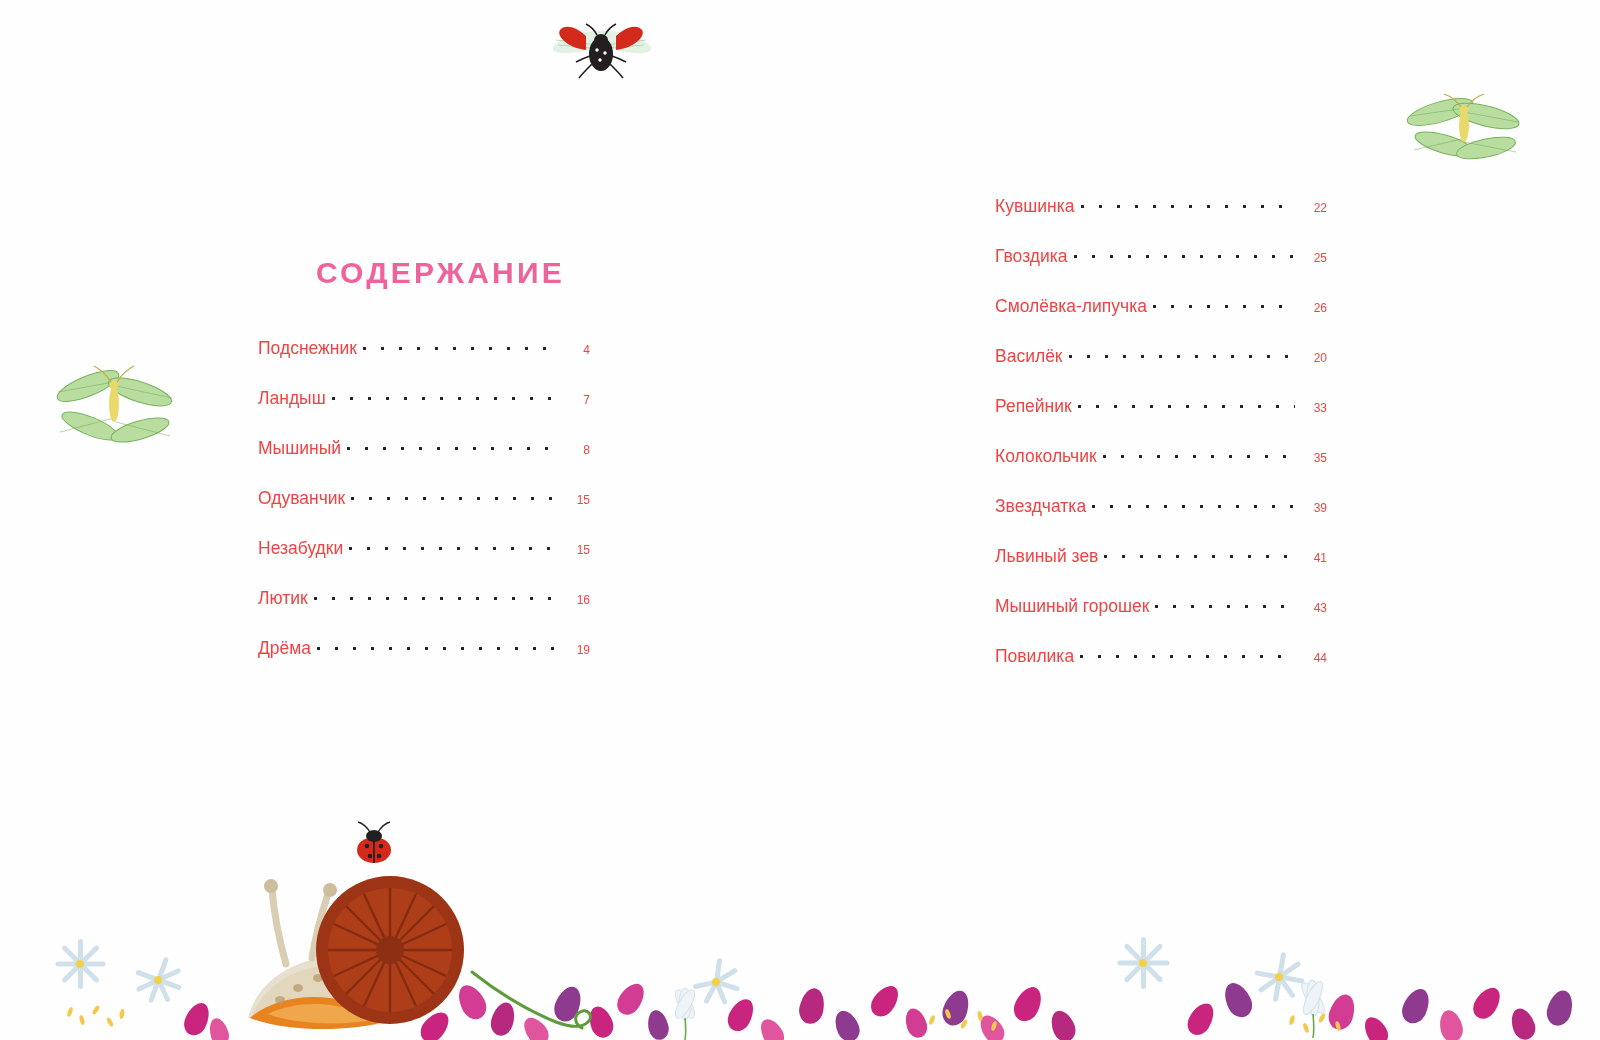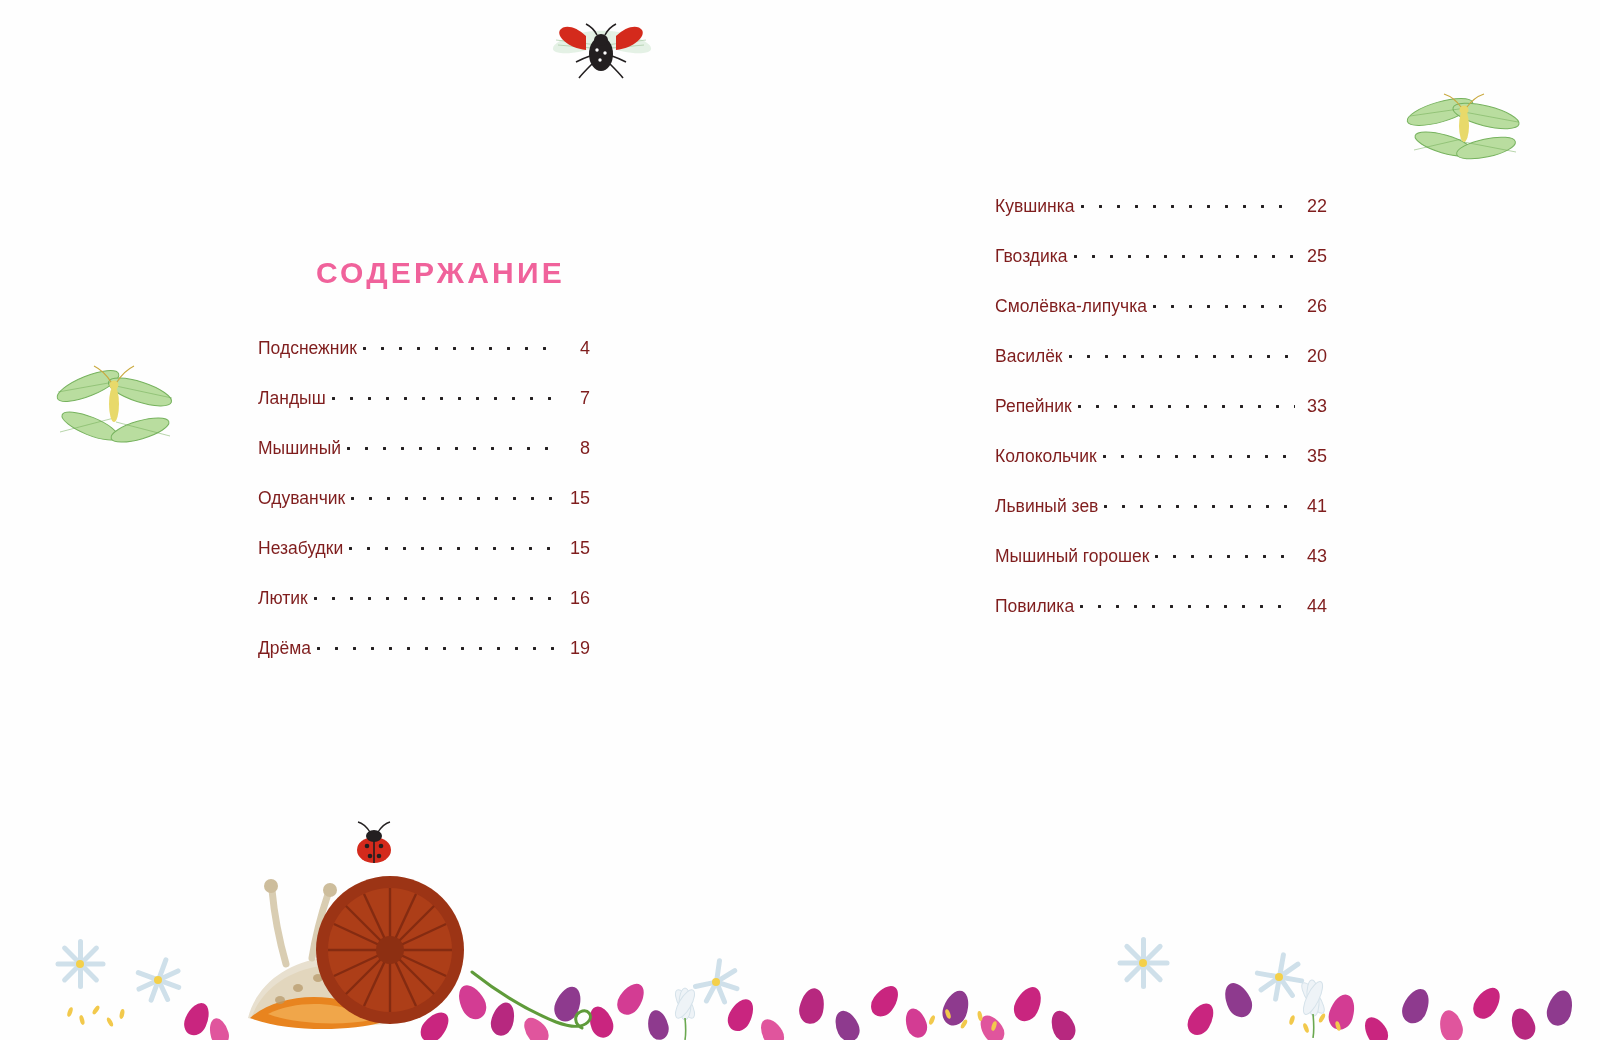--- a/index.html
+++ b/index.html
@@ -39,21 +39,21 @@
     top: 196px;
   }
   .col-left  { left: 258px; width: 332px; top: 338px; }
   .col-right { left: 995px; width: 332px; top: 196px; }
 
   .toc-row {
     display: flex;
     align-items: baseline;
     height: 50px;
     font-size: 17.5px;
-    color: #7f1d1d;
+    color: #ef4444;
     white-space: nowrap;
   }
   .toc-label { flex: 0 0 auto; }
   .toc-dots {
     flex: 1 1 auto;
     margin: 0 6px;
     position: relative;
     height: 14px;
     overflow: hidden;
   }
@@ -64,21 +64,21 @@
     bottom: 4px;
     height: 3px;
     background-image: radial-gradient(circle at 1.5px 1.5px, #231f20 1.4px, rgba(0,0,0,0) 1.6px);
     background-size: 18px 3px;
     background-repeat: repeat-x;
   }
   .toc-page {
     flex: 0 0 auto;
     width: 26px;
     text-align: right;
-    font-size: 18px;
+    font-size: 12px;
   }
 
   
   .deco { position: absolute; pointer-events: none; }
 
   
   .garland {
     position: absolute;
     left: 0; right: 0;
     bottom: 0;
@@ -256,20 +256,25 @@
     </div>
     <div class="toc-row">
       <span class="toc-label">Репейник</span>
       <span class="toc-dots"></span>
       <span class="toc-page">33</span>
     </div>
     <div class="toc-row">
       <span class="toc-label">Колокольчик</span>
       <span class="toc-dots"></span>
       <span class="toc-page">35</span>
+    </div>
+    <div class="toc-row">
+      <span class="toc-label">Звездчатка</span>
+      <span class="toc-dots"></span>
+      <span class="toc-page">39</span>
     </div>
     <div class="toc-row">
       <span class="toc-label">Львиный зев</span>
       <span class="toc-dots"></span>
       <span class="toc-page">41</span>
     </div>
     <div class="toc-row">
       <span class="toc-label">Мышиный горошек</span>
       <span class="toc-dots"></span>
       <span class="toc-page">43</span>

